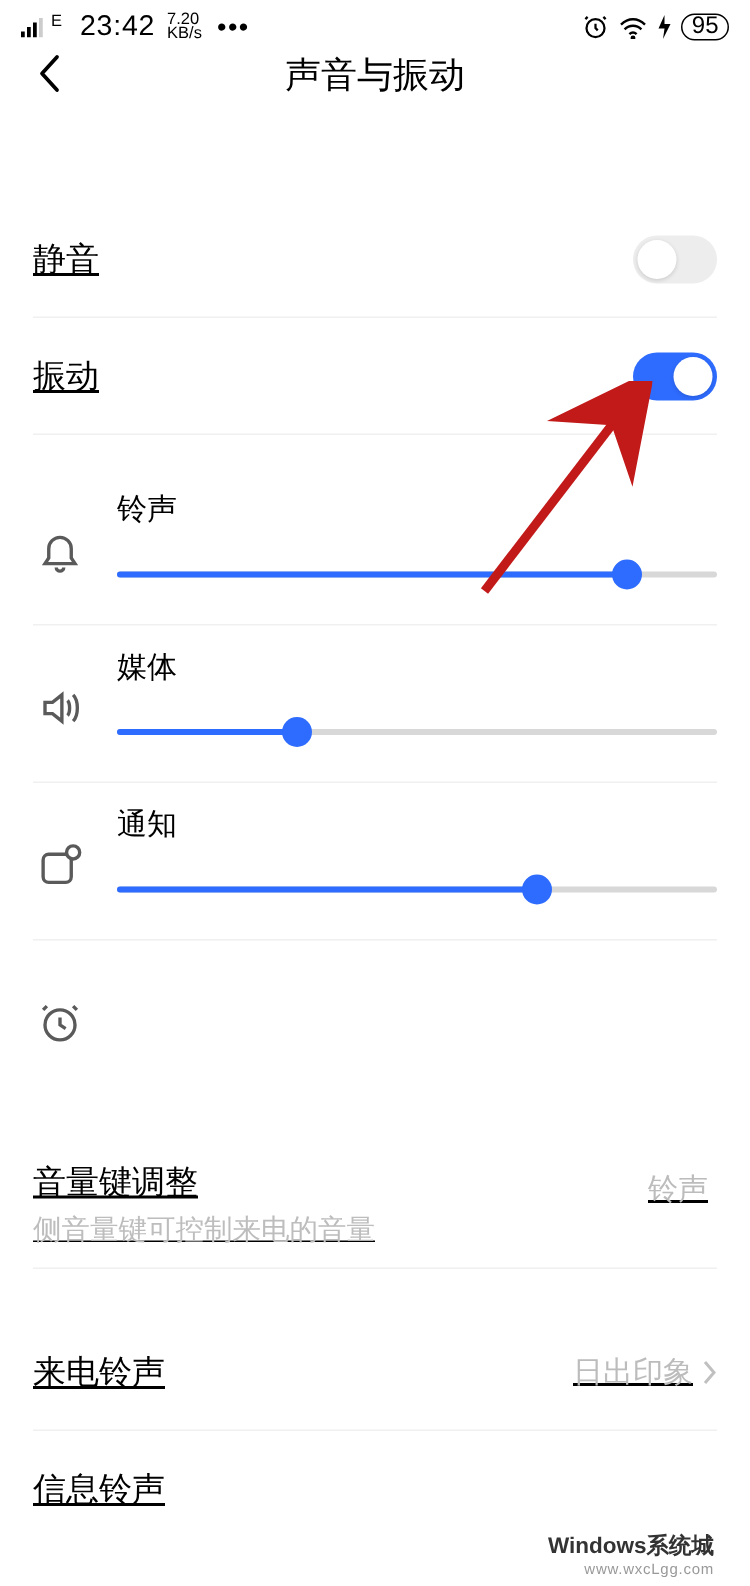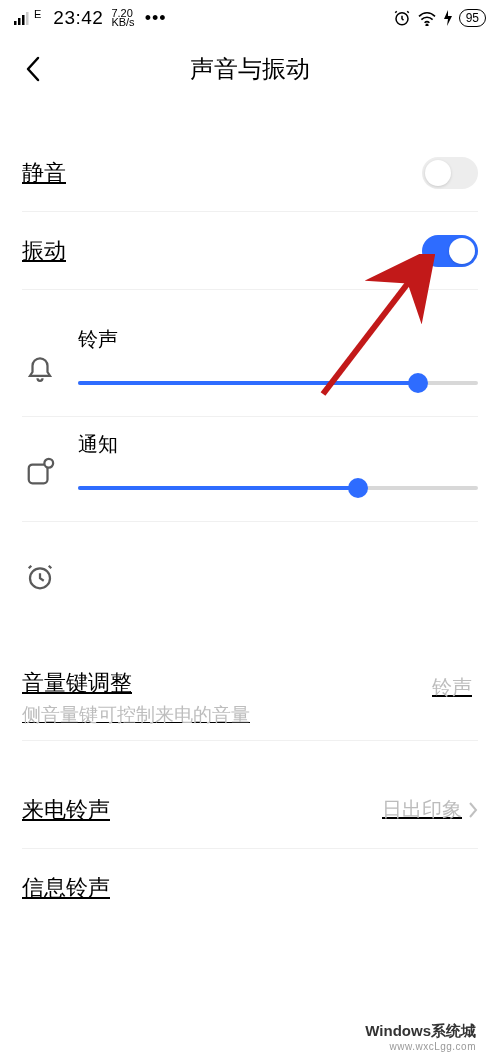--- a/index.html
+++ b/index.html
@@ -29,30 +29,29 @@
     }
     .sb-left { display: flex; align-items: center; gap: 6px; }
     .time { font-size: 19px; font-weight: 400; letter-spacing: 0.5px; margin-left: 2px;}
     .kbs { font-size: 11px; line-height: 9px; margin-left: 2px; display:flex; flex-direction:column;}
     .dots { font-size: 18px; letter-spacing: 1px; margin-left: 4px;}
     .sb-right { display: flex; align-items: center; gap: 6px; }
     .battery-pill {
       border: 1.5px solid #000;
       border-radius: 10px;
       padding: 0 6px;
-      font-size: 12px;
+      font-size: 16px;
       display: flex;
       align-items: center;
       gap: 1px;
       height: 18px;
     }
     
     .header {
       display: flex;
-      align-items: center;
       height: 70px;
       position: relative;
     }
     .back-btn {
       position: absolute;
       left: 18px;
       width: 30px;
       height: 30px;
       display: flex;
       align-items: center;
@@ -236,20 +235,36 @@
       </div>
       <div class="slider-col">
         <div class="slider-label">铃声</div>
         <div class="slider-track">
           <div class="slider-fill" style="width:85%;"></div>
           <div class="slider-thumb" style="left:85%;"></div>
         </div>
       </div>
     </div>
 
+    <div class="slider-row">
+      <div class="slider-icon">
+        <svg width="30" height="30" viewBox="0 0 24 24" fill="none" stroke="#5a5a5a" stroke-width="1.8">
+          <path d="M4 9v6h4l5 4V5L8 9H4z"></path>
+          <path d="M16 8c1.5 1.5 1.5 6.5 0 8"></path>
+          <path d="M19 5c3 3 3 11 0 14"></path>
+        </svg>
+      </div>
+      <div class="slider-col">
+        <div class="slider-label">媒体</div>
+        <div class="slider-track">
+          <div class="slider-fill" style="width:30%;"></div>
+          <div class="slider-thumb" style="left:30%;"></div>
+        </div>
+      </div>
+    </div>
 
     <div class="slider-row">
       <div class="slider-icon">
         <svg width="30" height="30" viewBox="0 0 24 24" fill="none" stroke="#5a5a5a" stroke-width="1.8">
           <rect x="3" y="6" width="15" height="15" rx="3"></rect>
           <circle cx="19" cy="5" r="3.5" fill="#fff"></circle>
         </svg>
       </div>
       <div class="slider-col">
         <div class="slider-label">通知</div>

